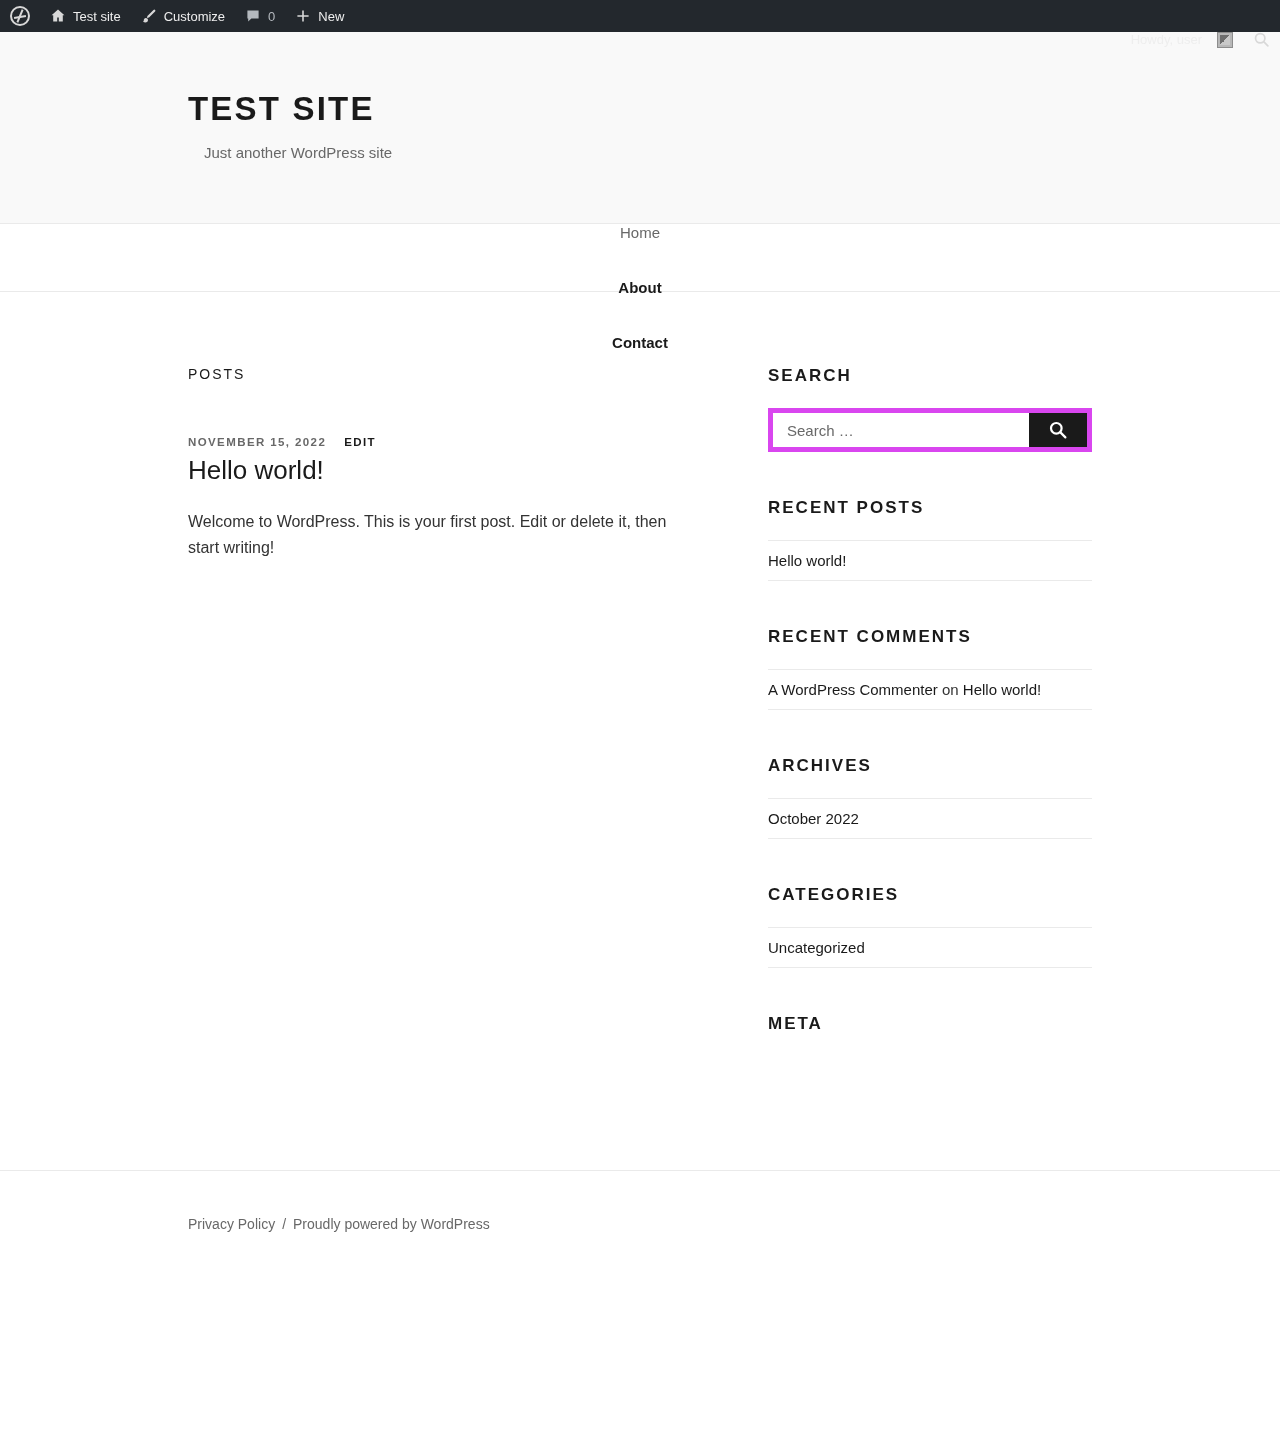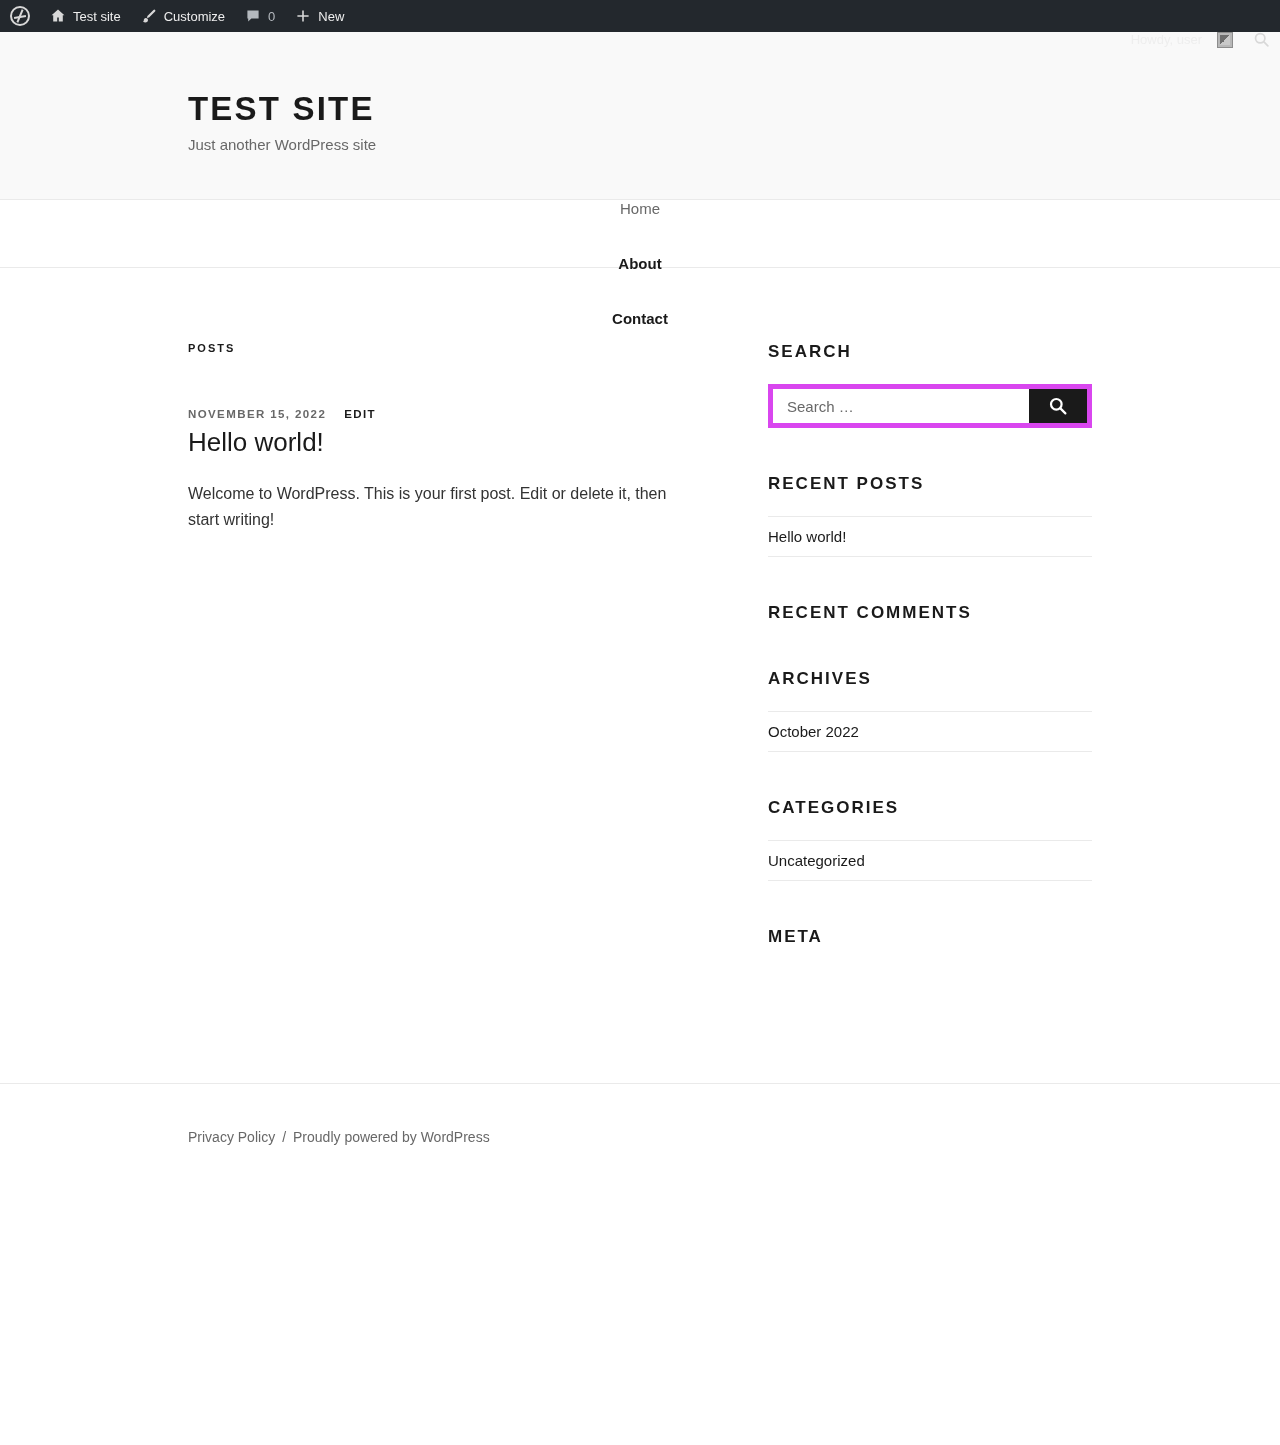--- a/index.html
+++ b/index.html
@@ -92,21 +92,21 @@
     letter-spacing: 2.2px;
     font-weight: 700;
     color: #1a1a1a;
     margin: 0 0 8px 0;
     text-transform: uppercase;
     font-family: "Liberation Sans", sans-serif;
   }
   .site-desc {
     font-size: 15px;
     color: #686868;
-    margin: 0;
+    margin: 16px;
   }
 
   
   .site-nav {
     border-bottom: 1px solid #eaeaea;
     background: #fff;
   }
   .nav-list {
     display: flex;
     align-items: center;
@@ -130,23 +130,23 @@
   .content-area {
     display: flex;
     gap: 0;
     padding-top: 74px;
     padding-bottom: 90px;
   }
   .main-col { width: 580px; }
   .side-col { width: 324px; padding-left: 0; }
 
   .posts-heading {
-    font-size: 11px;
+    font-size: 14px;
     letter-spacing: 2px;
-    font-weight: 700;
+    font-weight: 400;
     color: #1a1a1a;
     text-transform: uppercase;
     margin: 0 0 54px 0;
   }
   .entry-meta {
     font-size: 11.5px;
     letter-spacing: 1.4px;
     font-weight: 700;
     text-transform: uppercase;
     margin-bottom: 6px;
@@ -360,20 +360,27 @@
         <h2 class="widget-title">RECENT POSTS</h2>
         <ul>
           <li>
             <a>Hello world!</a>
           </li>
         </ul>
       </section>
 
       <section class="widget recent-comments">
         <h2 class="widget-title">RECENT COMMENTS</h2>
+        <ul>
+          <li>
+            <a>A WordPress Commenter</a>
+            <span>on</span>
+            <a>Hello world!</a>
+          </li>
+        </ul>
       </section>
 
       <section class="widget">
         <h2 class="widget-title">ARCHIVES</h2>
         <ul>
           <li>
             <a>October 2022</a>
           </li>
         </ul>
       </section>

